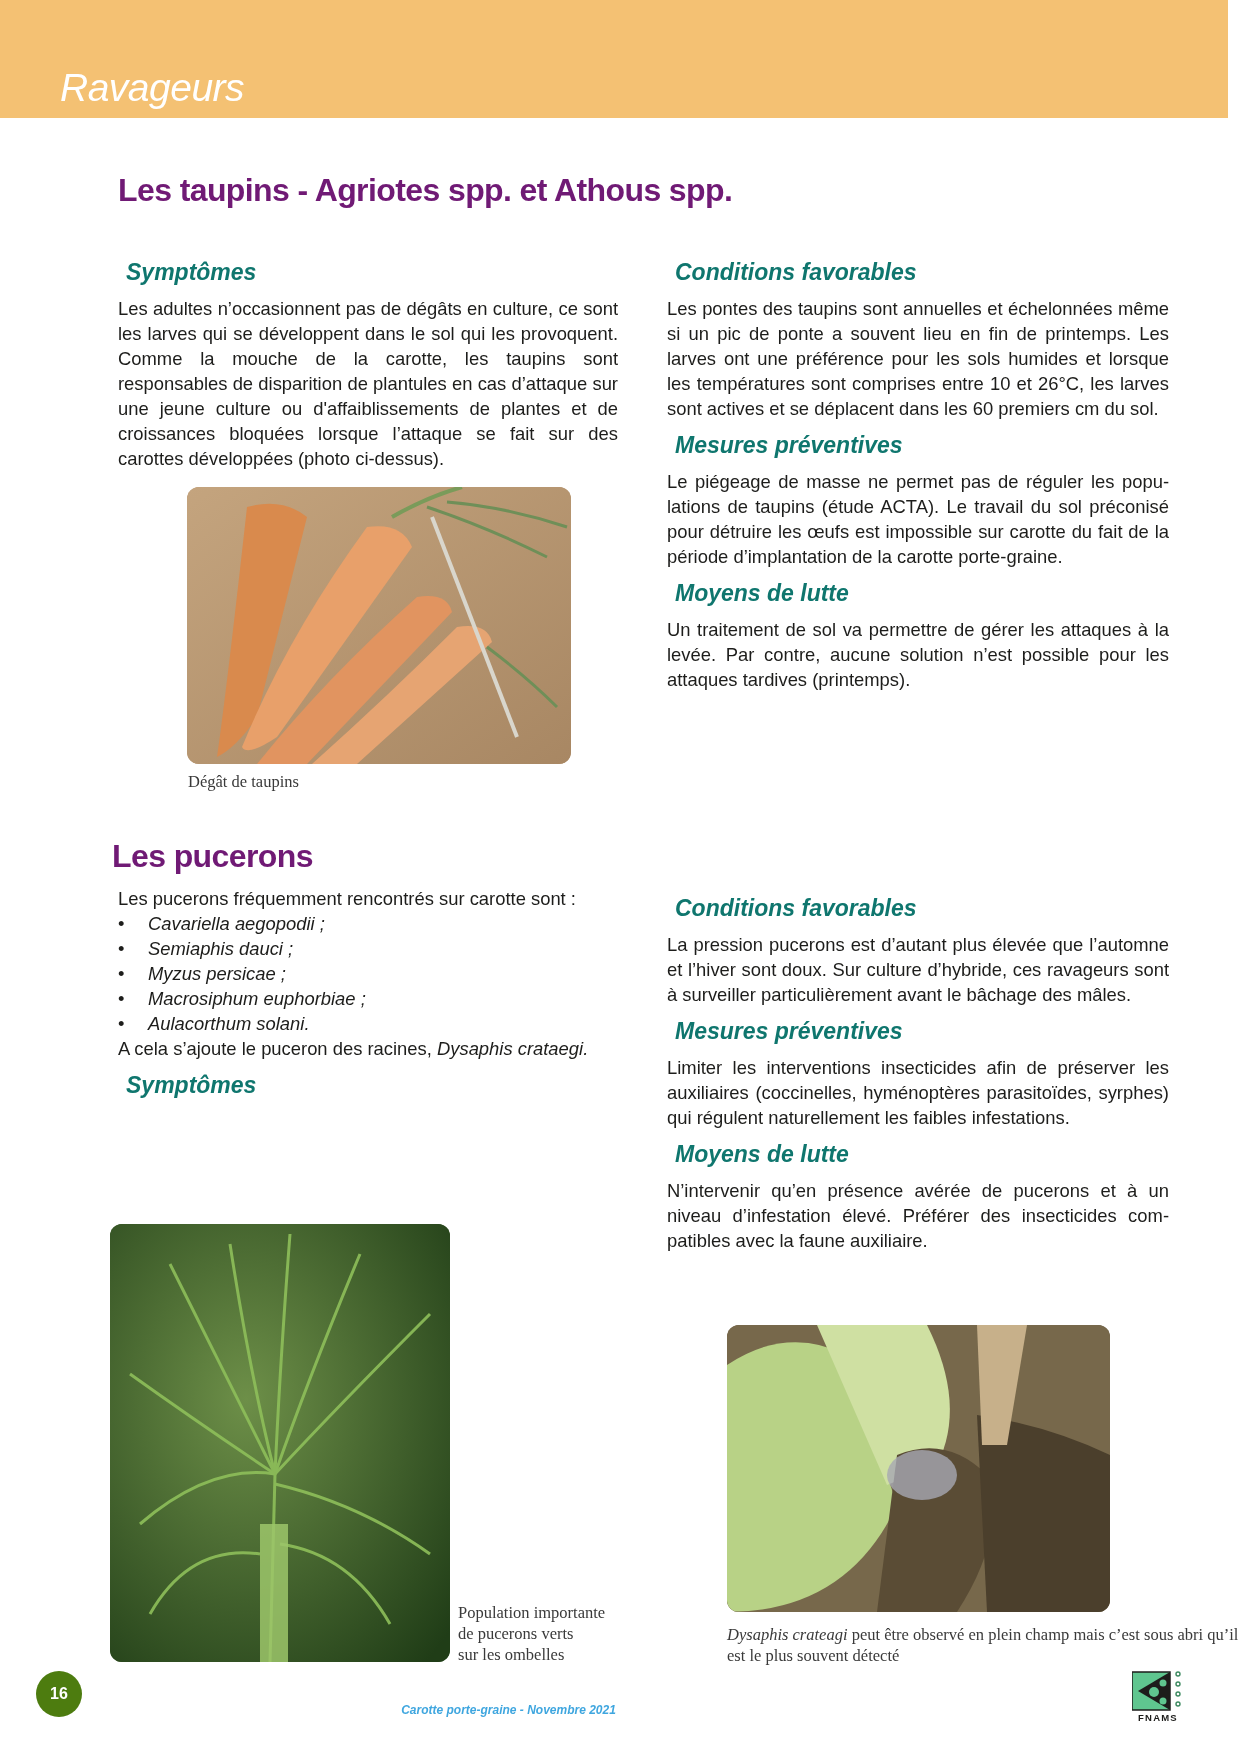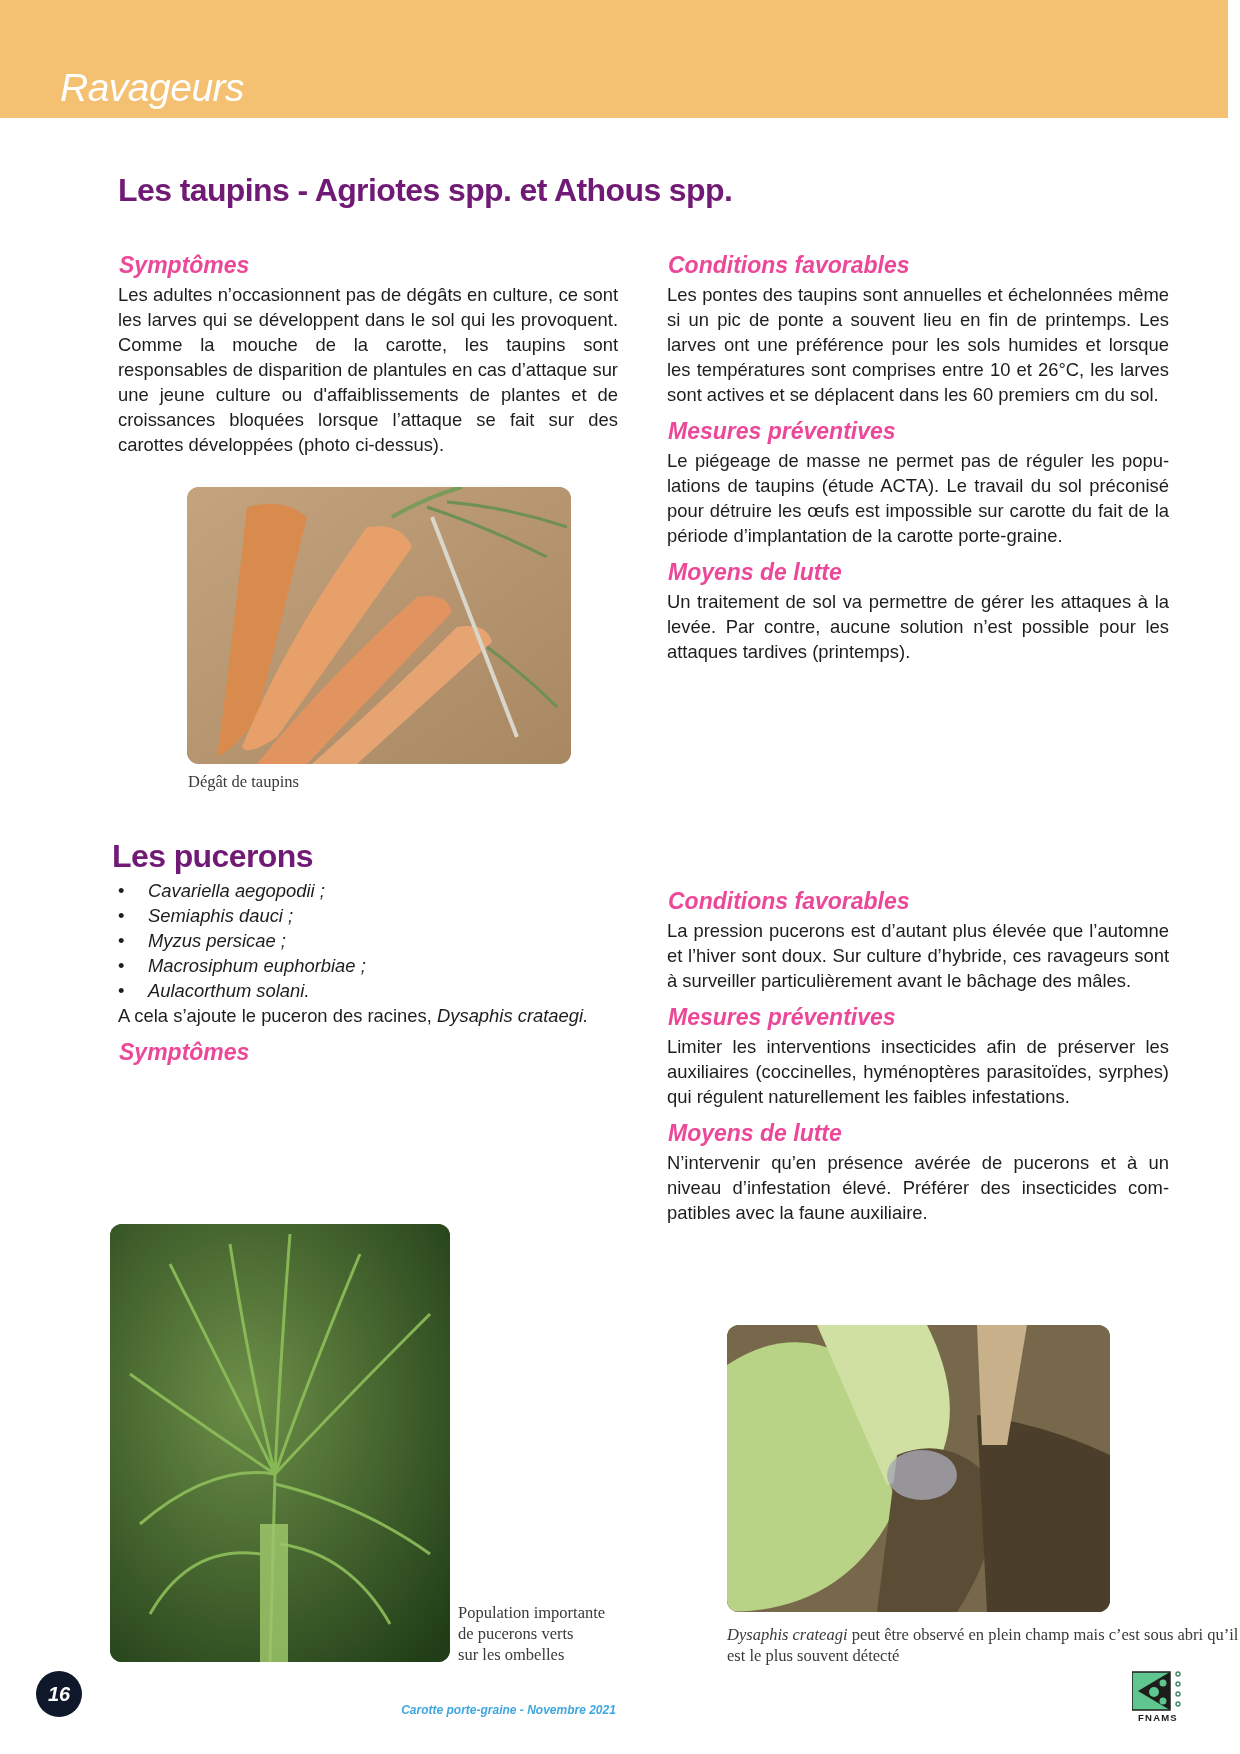--- a/index.html
+++ b/index.html
@@ -17,43 +17,43 @@
     font-family: "Liberation Sans", sans-serif; font-style: italic;
     font-size: 39px; color: #ffffff; letter-spacing: -0.5px;
   }
   .section-title {
     position: absolute; font-family: "Liberation Sans", sans-serif;
     font-weight: bold; color: #701a75; font-size: 32px; letter-spacing: -0.6px;
     margin: 0;
   }
   .col { position: absolute; width: 500px; }
   .col h3 {
-    margin: 1px; font-family: "Liberation Sans", sans-serif; font-weight: bold;
-    font-style: italic; font-size: 23px; color: #ec4899; line-height: 32px;
+    margin: 8px; font-family: "Liberation Sans", sans-serif; font-weight: bold;
+    font-style: italic; font-size: 23px; color: #0f766e; line-height: 32px;
   }
   .col p {
     margin: 0 0 8px 0; font-family: "Liberation Sans", sans-serif;
     font-size: 18.4px; line-height: 25px; text-align: justify; hyphens: manual;
   }
   .col ul { margin: 0; padding: 0; list-style: none; }
   .col li {
     font-family: "Liberation Sans", sans-serif; font-size: 18.4px; line-height: 25px;
     font-style: italic; position: relative; padding-left: 30px;
   }
   .col li .bullet { position: absolute; left: 0; font-style: normal; }
   .photo { position: absolute; border-radius: 12px; overflow: hidden; }
   .caption {
     position: absolute; font-family: Liberation Serif, serif;
     font-size: 16.5px; line-height: 21px; color: #3a3a3a; font-weight: 300;
   }
   .page-num {
     position: absolute; left: 36px; top: 1671px; width: 46px; height: 46px;
-    border-radius: 50%; background: #0f172a; color: #fff;
-    font-family: "Liberation Sans", sans-serif; font-weight: bold; font-style: italic;
-    font-size: 20px; display: flex; align-items: center; justify-content: center;
+    border-radius: 50%; background: #4d7c0f; color: #fff;
+    font-family: "Liberation Sans", sans-serif; font-weight: bold; 
+    font-size: 16px; display: flex; align-items: center; justify-content: center;
   }
   .footer-title {
     position: absolute; left: 0; width: 1017px; top: 1703px; text-align: center;
     font-family: "Liberation Sans", sans-serif; font-weight: bold; font-style: italic;
     font-size: 12px; color: #3fa6df; box-sizing: border-box;
   }
   .logo { position: absolute; left: 1132px; top: 1668px; width: 52px; height: 58px; }
   .logo-text {
     position: absolute; left: 1128px; top: 1712px; width: 60px; text-align: center;
     font-family: "Liberation Sans", sans-serif; font-weight: bold; font-size: 9.5px;
@@ -99,20 +99,21 @@
     <path d="M205 30 Q240 10 275 0" stroke="#7a9b5a" stroke-width="4" fill="none"></path>
     <path d="M240 20 Q300 40 360 70 M260 15 Q320 20 380 40 M300 160 Q340 190 370 220" stroke="#6f8f58" stroke-width="3" fill="none"></path>
     <path d="M245 30 L330 250" stroke="#d9d6cc" stroke-width="4"></path>
   </svg>
 </div>
 <div class="caption" style="left:188px; top:771px;">Dégât de taupins</div>
 
 <h2 class="section-title" style="left:112px; top:838px;">Les pucerons</h2>
 
 <div class="col" style="left:118px; top:886px;">
+  <p style="text-align:left;">Les pucerons fréquemment rencontrés sur carotte sont :</p>
   <ul style="margin-top:-8px;">
     <li><span class="bullet">•</span><span>Cavariella aegopodii ;</span></li>
     <li><span class="bullet">•</span><span>Semiaphis dauci ;</span></li>
     <li><span class="bullet">•</span><span>Myzus persicae ;</span></li>
     <li><span class="bullet">•</span><span>Macrosiphum euphorbiae ;</span></li>
     <li><span class="bullet">•</span><span>Aulacorthum solani.</span></li>
   </ul>
   <p style="text-align:left;"><span>A cela s’ajoute le puceron des racines, </span><em>Dysaphis crataegi.</em></p>
   <h3>Symptômes</h3>
 </div>

